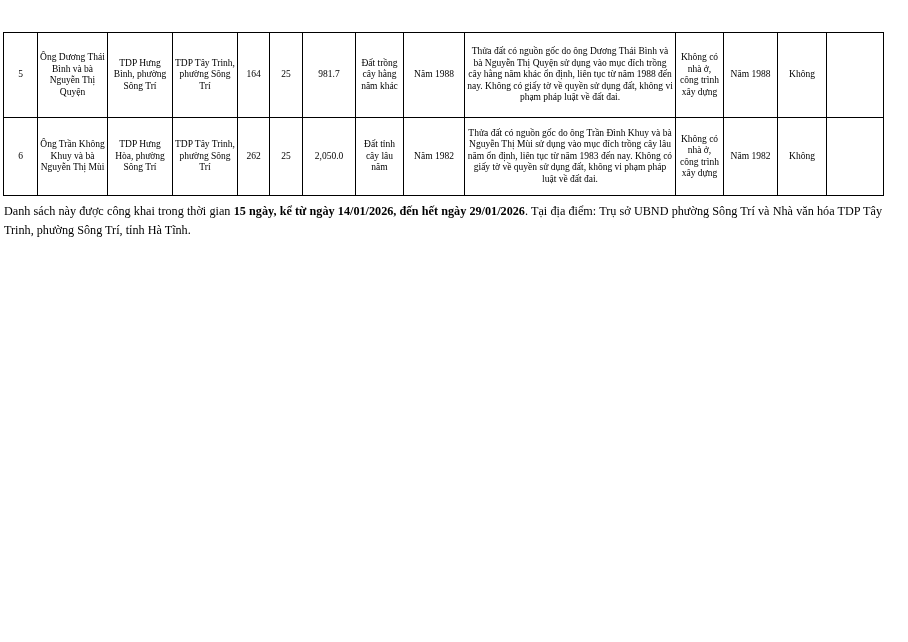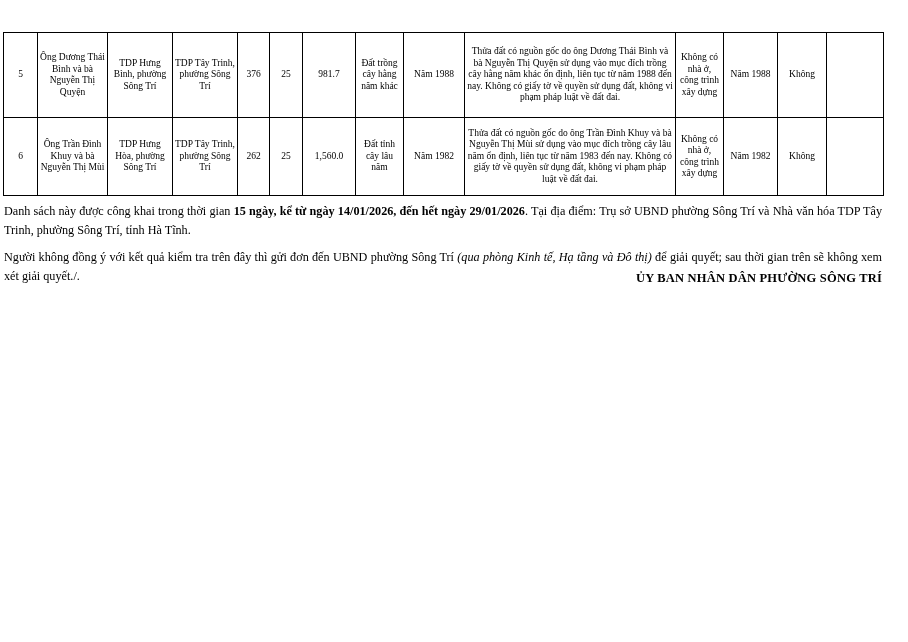--- a/index.html
+++ b/index.html
@@ -73,50 +73,48 @@
         <col style="width:54px">
       <col style="width:49px">
         <col style="width:57px">
     </colgroup>
     <tbody>
       <tr class="row-5">
         <td>5</td>
         <td>Ông Dương Thái Bình và bà Nguyễn Thị Quyện</td>
         <td>TDP Hưng Bình, phường Sông Trí</td>
         <td>TDP Tây Trinh, phường Sông Trí</td>
-        <td>376</td>
+        <td>164</td>
         <td>25</td>
         <td>981.7</td>
         <td>Đất trồng cây hằng năm khác</td>
         <td>Năm 1988</td>
         <td class="origin-cell">Thửa đất có nguồn gốc do ông Dương Thái Bình và bà Nguyễn Thị Quyện sử dụng vào mục đích trồng cây hằng năm khác ổn định, liên tục từ năm 1988 đến nay. Không có giấy tờ về quyền sử dụng đất, không vi phạm pháp luật về đất đai.</td>
         <td>Không có nhà ở, công trình xây dựng</td>
         <td>Năm 1988</td>
         <td>Không</td>
         <td></td>
       </tr>
       <tr class="row-6">
         <td>6</td>
-        <td>Ông Trần Đình Khuy và bà Nguyễn Thị Mùi</td>
+        <td>Ông Trần Không Khuy và bà Nguyễn Thị Mùi</td>
         <td>TDP Hưng Hòa, phường Sông Trí</td>
         <td>TDP Tây Trinh, phường Sông Trí</td>
         <td>262</td>
         <td>25</td>
-        <td>1,560.0</td>
+        <td>2,050.0</td>
         <td>Đất tỉnh cây lâu năm</td>
         <td>Năm 1982</td>
         <td class="origin-cell">Thửa đất có nguồn gốc do ông Trần Đình Khuy và bà Nguyễn Thị Mùi sử dụng vào mục đích trồng cây lâu năm ổn định, liên tục từ năm 1983 đến nay. Không có giấy tờ về quyền sử dụng đất, không vi phạm pháp luật về đất đai.</td>
         <td>Không có nhà ở, công trình xây dựng</td>
         <td>Năm 1982</td>
         <td>Không</td>
         <td></td>
       </tr>
     </tbody>
   </table>
 
   <div class="notes">
     <p><span>Danh sách này được công khai trong thời gian </span><b>15 ngày, kể từ ngày 14/01/2026, đến hết ngày 29/01/2026</b><span>. Tại địa điểm: Trụ sở UBND phường Sông Trí và Nhà văn hóa TDP Tây Trinh, phường Sông Trí, tỉnh Hà Tĩnh.</span></p>
-    <p class="second"><span>Người không đồng ý với kết quả kiểm tra trên đây thì gửi đơn đến UBND phường Sông Trí </span><i>(qua phòng Kinh tế, Hạ tầng và Đô thị)</i><span> để giải quyết; sau thời gian trên sẽ không xem xét giải quyết./.</span></p>
   </div>
 
-  <div class="signature">ỦY BAN NHÂN DÂN PHƯỜNG SÔNG TRÍ</div>
 
 </div>
 
 </body></html>

